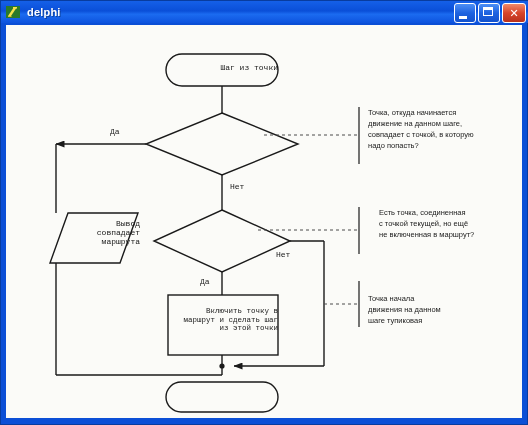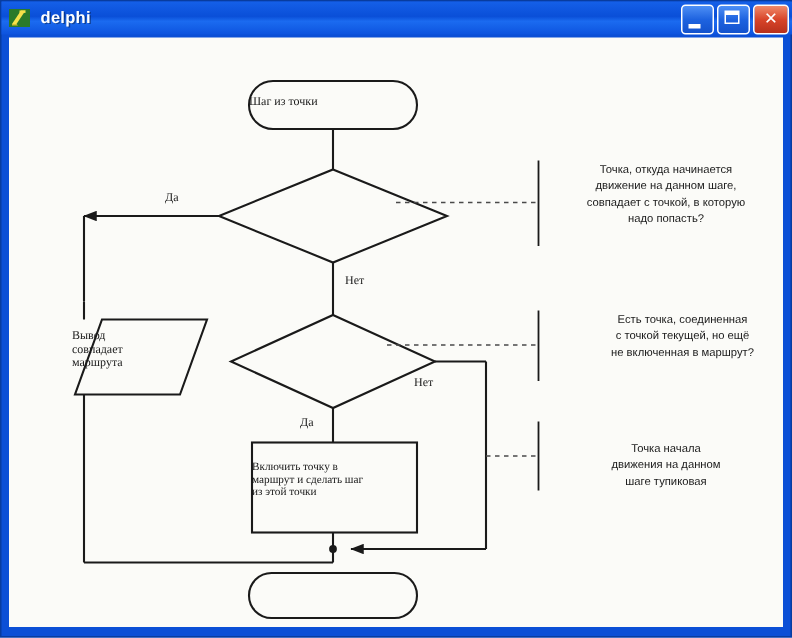--- a/index.html
+++ b/index.html
@@ -108,41 +108,40 @@
   #diagram-canvas {
     position: absolute;
     left: 0; top: 0;
     width: 516px;
     height: 393px;
   }
 
   
   .node-text {
     position: absolute;
-    text-align: left;
+    text-align: right;
     color: #1a1a1a;
-    font-family: Liberation Serif, serif;
+    font-family: Liberation Mono, monospace;
     line-height: 1.15;
     white-space: pre-line;
     pointer-events: none;
   }
   .edge-label {
     position: absolute;
     color: #1a1a1a;
-    font-family: Liberation Serif, serif;
+    font-family: Liberation Mono, monospace;
     font-size: 8px;
   }
   .annotation {
     position: absolute;
     color: #1a1a1a;
     font-family: "Liberation Sans", sans-serif;
     font-size: 7.5px;
     line-height: 1.45;
     white-space: pre-line;
-    text-align: center;
   }
 </style>
 </head>
 <body>
 
 <div id="app-window">
 
   <div id="title-bar">
     <div id="app-icon">
       <svg width="16" height="16" viewBox="0 0 16 16">

